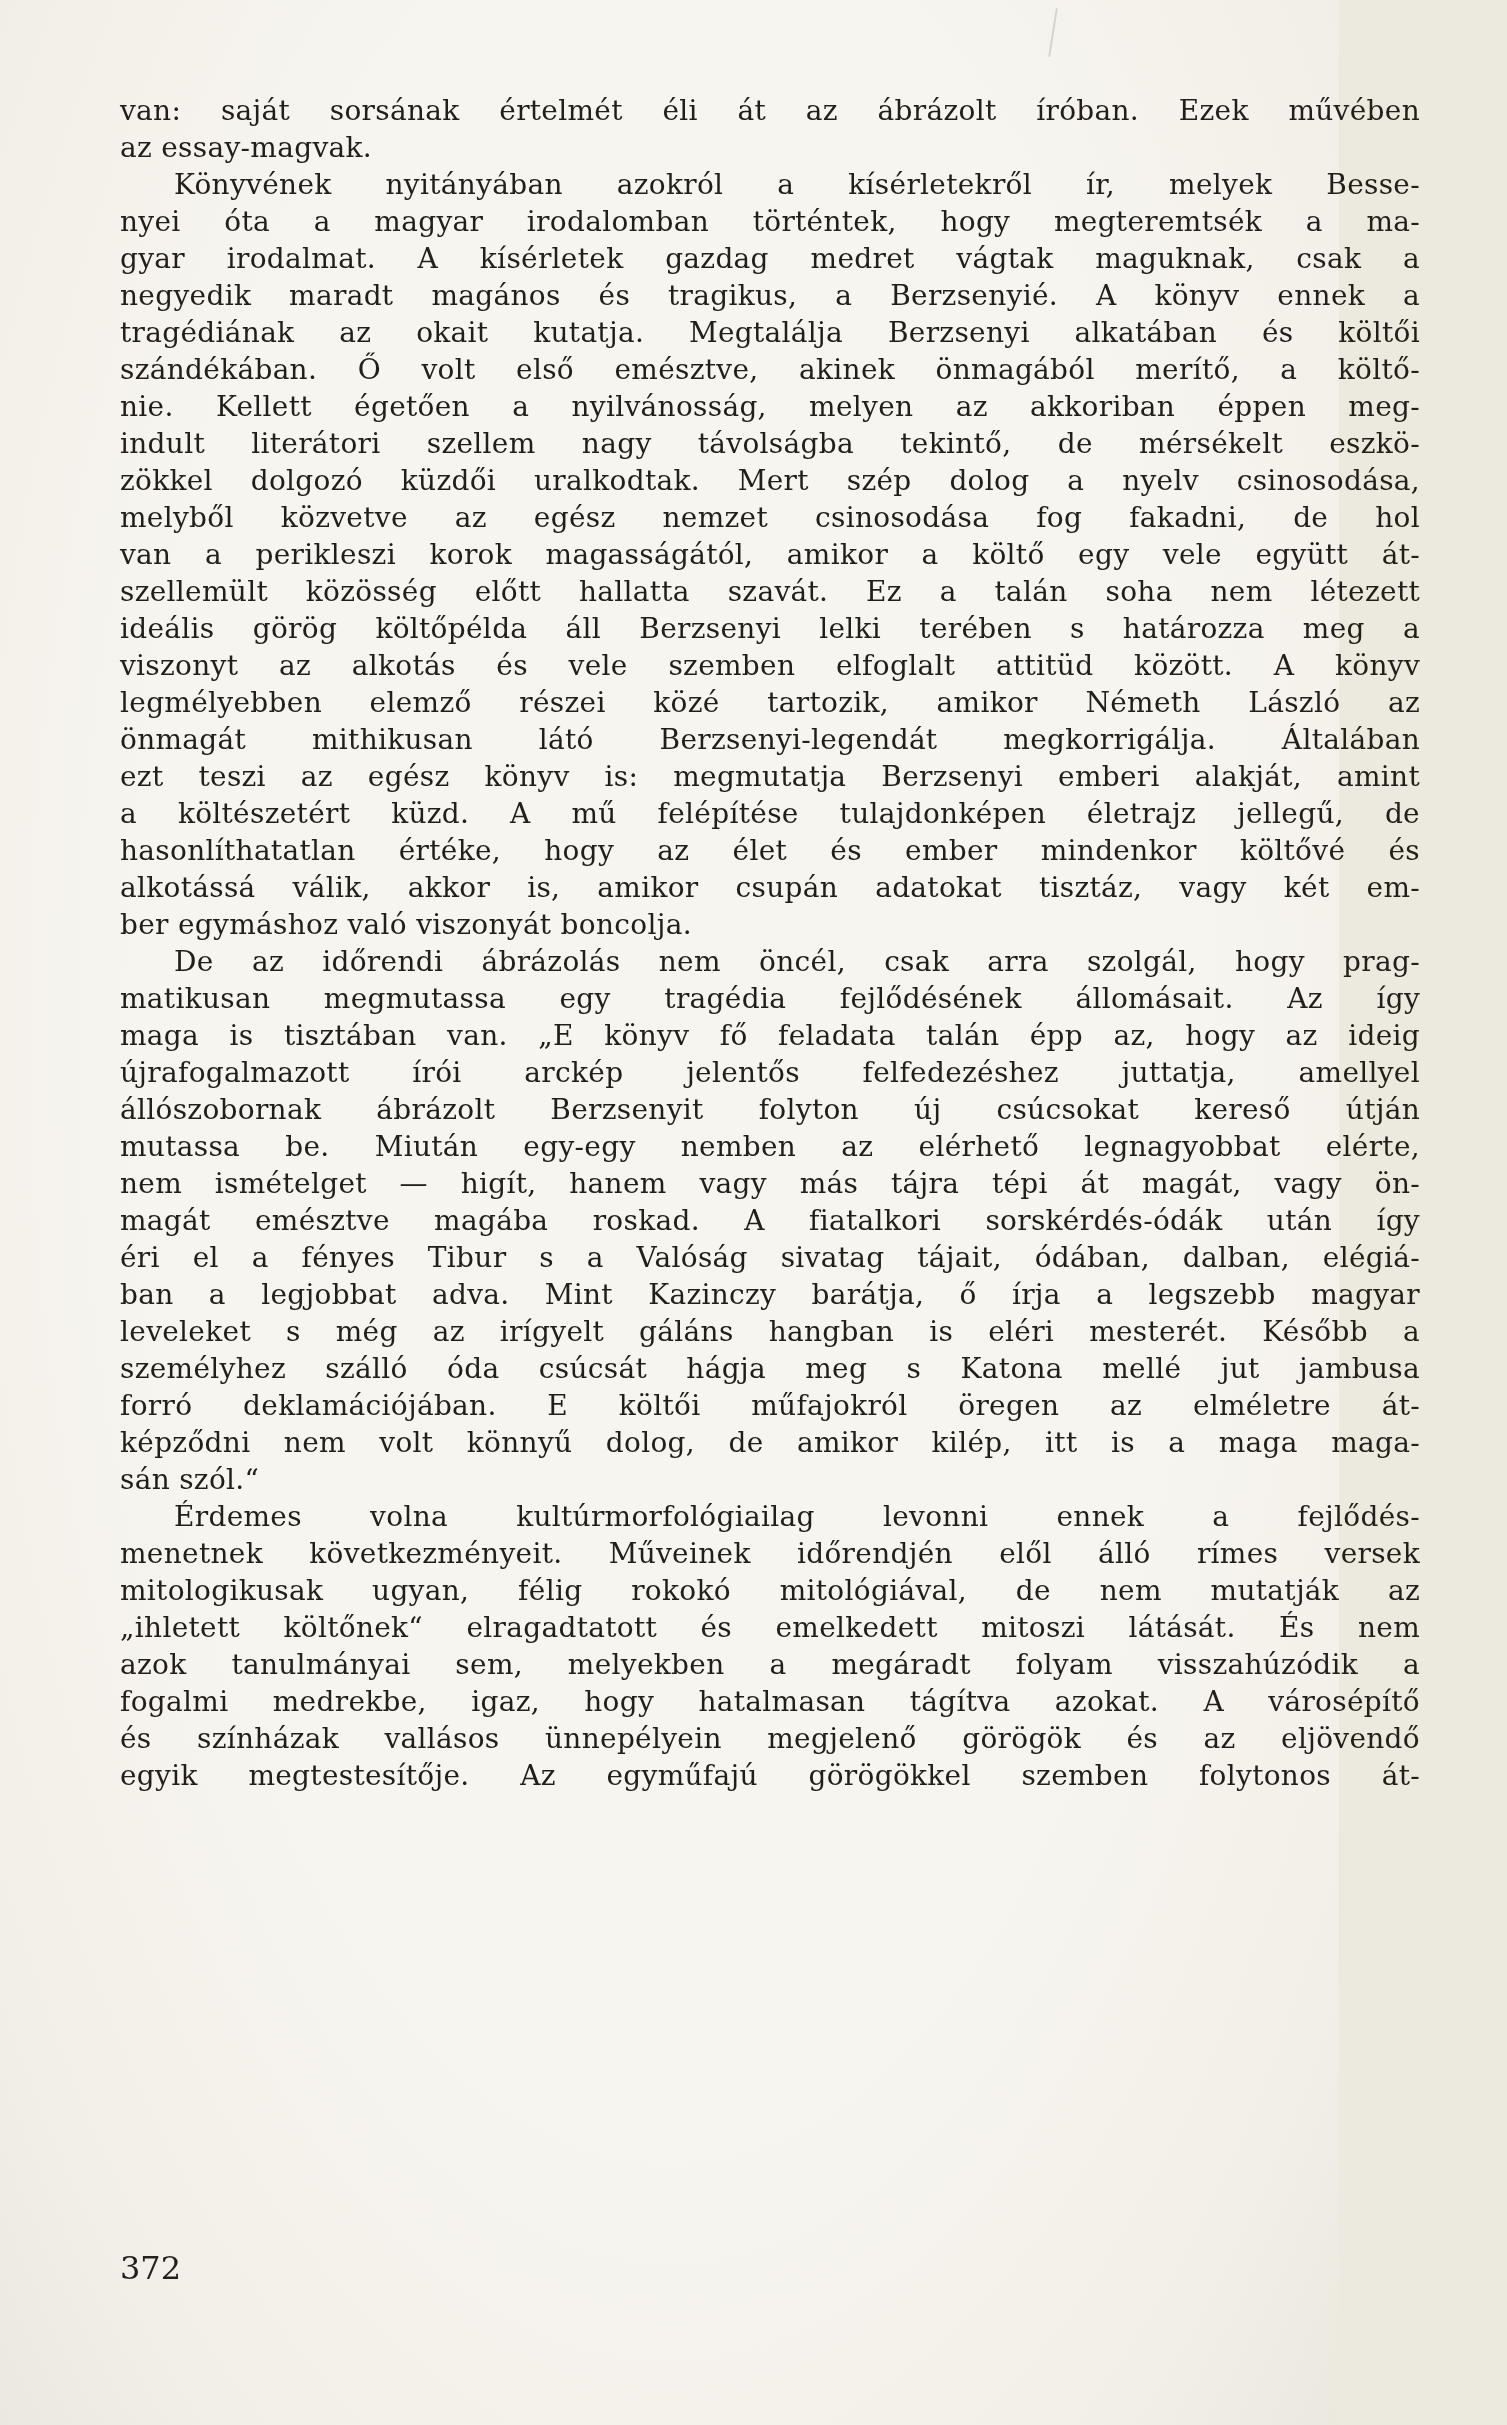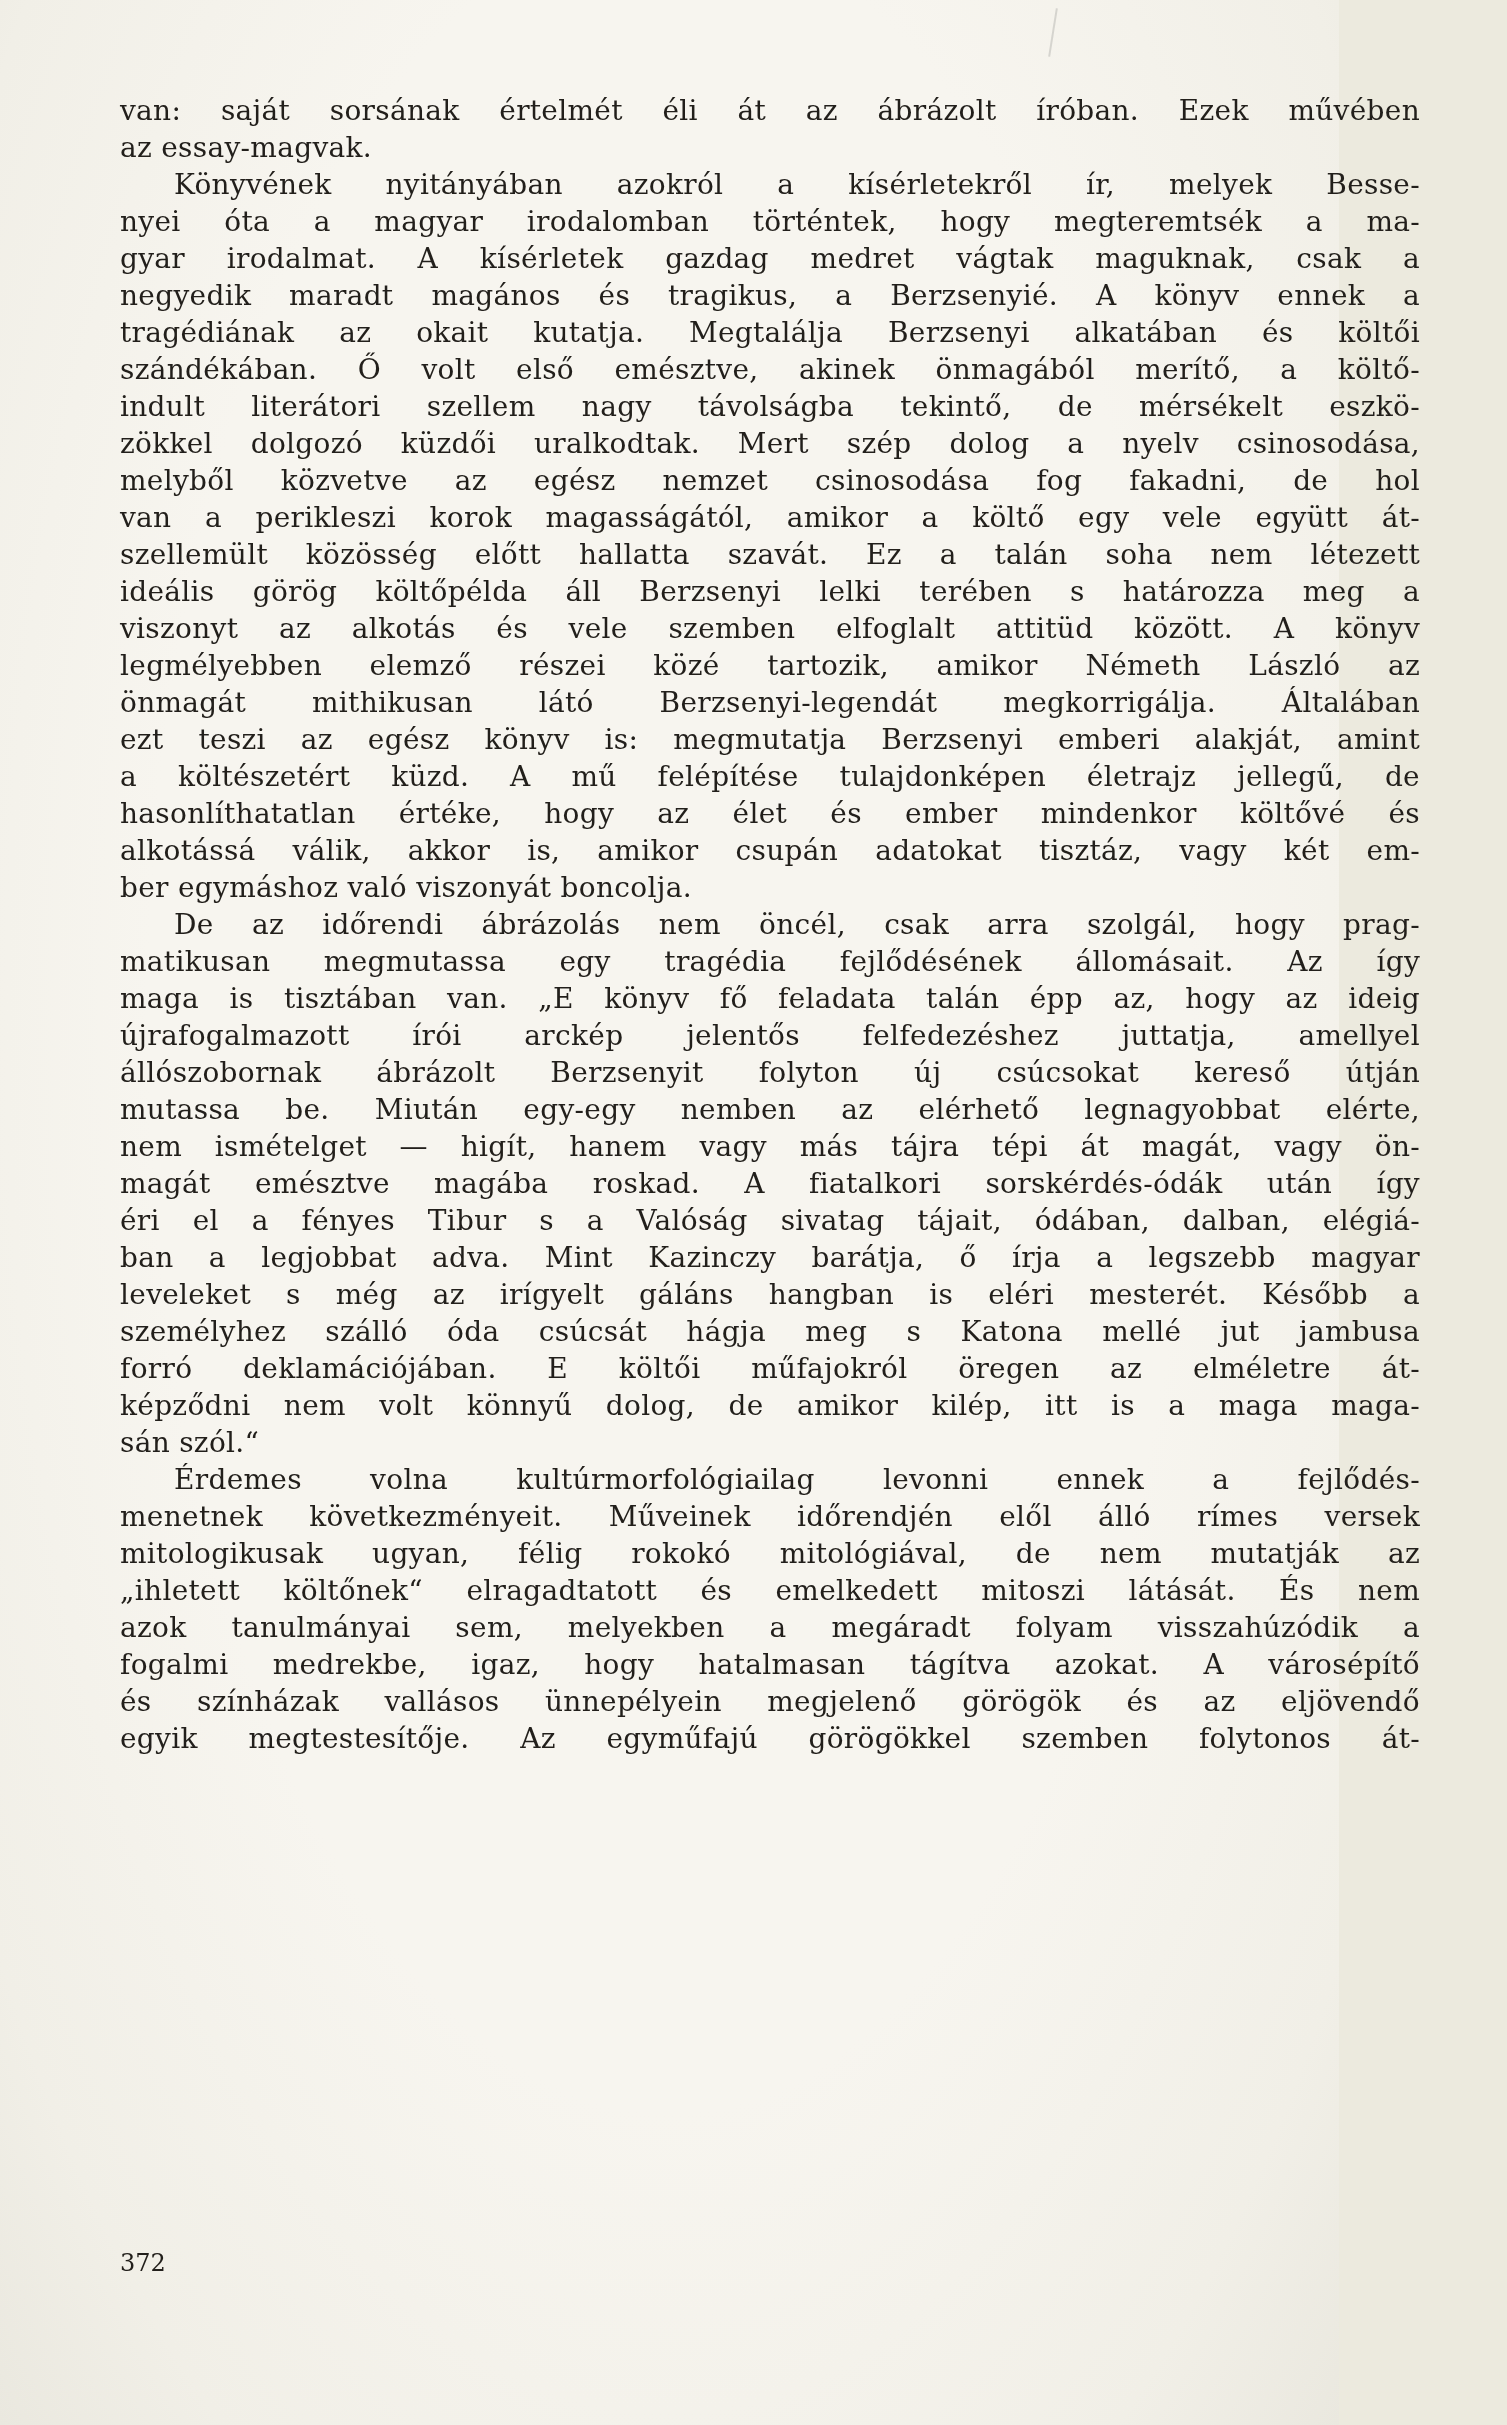--- a/index.html
+++ b/index.html
@@ -40,21 +40,21 @@
     text-align-last: justify;
   }
   .line.indent {
     text-indent: 54px;
   }
   .page-number {
     position: absolute;
     left: 120px;
     top: 2249px;
     font-family: "DejaVu Serif", "Liberation Serif", serif;
-    font-size: 24px;
+    font-size: 32px;
     color: #221f1b;
   }
   .artifact {
     position: absolute;
     left: 1052px;
     top: 7.5px;
     width: 1.9px;
     height: 49px;
     background: rgba(70, 70, 70, 0.18);
     transform: rotate(9deg);
@@ -70,20 +70,21 @@
         <div class="line justified">van: saját sorsának értelmét éli át az ábrázolt íróban. Ezek művében</div>
         <div class="line">az essay-magvak.</div>
       </div>
       <div class="paragraph">
         <div class="line indent justified">Könyvének nyitányában azokról a kísérletekről ír, melyek Besse-</div>
         <div class="line justified">nyei óta a magyar irodalomban történtek, hogy megteremtsék a ma-</div>
         <div class="line justified">gyar irodalmat. A kísérletek gazdag medret vágtak maguknak, csak a</div>
         <div class="line justified">negyedik maradt magános és tragikus, a Berzsenyié. A könyv ennek a</div>
         <div class="line justified">tragédiának az okait kutatja. Megtalálja Berzsenyi alkatában és költői</div>
         <div class="line justified">szándékában. Ő volt első emésztve, akinek önmagából merítő, a költő-</div>
+        <div class="line justified">nie. Kellett égetően a nyilvánosság, melyen az akkoriban éppen meg-</div>
         <div class="line justified">indult literátori szellem nagy távolságba tekintő, de mérsékelt eszkö-</div>
         <div class="line justified">zökkel dolgozó küzdői uralkodtak. Mert szép dolog a nyelv csinosodása,</div>
         <div class="line justified">melyből közvetve az egész nemzet csinosodása fog fakadni, de hol</div>
         <div class="line justified">van a perikleszi korok magasságától, amikor a költő egy vele együtt át-</div>
         <div class="line justified">szellemült közösség előtt hallatta szavát. Ez a talán soha nem létezett</div>
         <div class="line justified">ideális görög költőpélda áll Berzsenyi lelki terében s határozza meg a</div>
         <div class="line justified">viszonyt az alkotás és vele szemben elfoglalt attitüd között. A könyv</div>
         <div class="line justified">legmélyebben elemző részei közé tartozik, amikor Németh László az</div>
         <div class="line justified">önmagát mithikusan látó Berzsenyi-legendát megkorrigálja. Általában</div>
         <div class="line justified">ezt teszi az egész könyv is: megmutatja Berzsenyi emberi alakját, amint</div>

